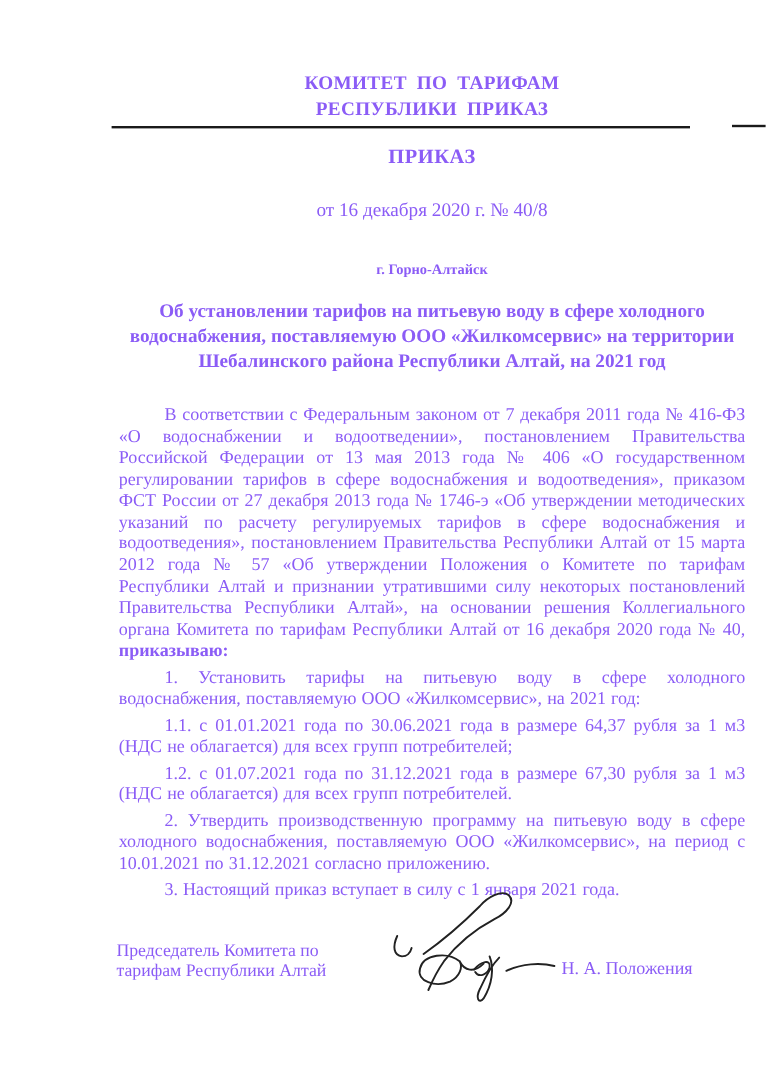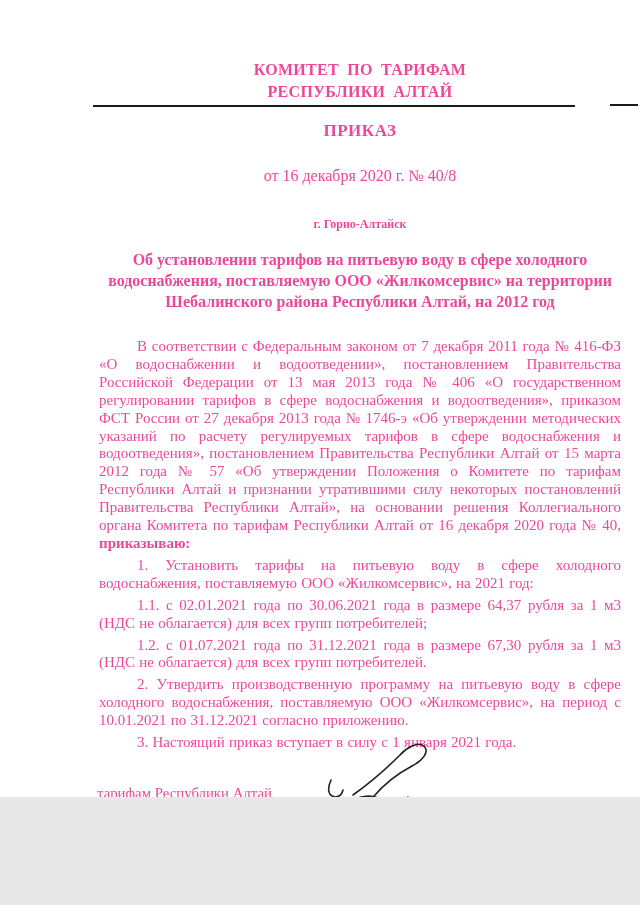--- a/index.html
+++ b/index.html
@@ -3,24 +3,24 @@
 <meta charset="utf-8">
 <style>
   html, body {
     margin: 0;
     padding: 0;
     background: #e8e8e8;
   }
   .page {
     position: relative;
     width: 640px;
-    height: 797px;
+    height: 905px;
     background: #ffffff;
     font-family: "Liberation Serif", serif;
-    color: #ec4899;
+    color: #8b5cf6;
     overflow: hidden;
   }
   .centered {
     position: absolute;
     left: 95px;
     width: 530px;
     text-align: center;
   }
   .org-header {
     top: 59px;
@@ -106,46 +106,46 @@
     top: 733px;
   }
 </style>
 </head>
 <body>
 
 <div class="page">
 
   <div class="centered org-header">
     <div>КОМИТЕТ ПО ТАРИФАМ</div>
-    <div>РЕСПУБЛИКИ АЛТАЙ</div>
+    <div>РЕСПУБЛИКИ ПРИКАЗ</div>
   </div>
 
   <div class="rule-main"></div>
   <div class="rule-dash"></div>
 
   <div class="centered doc-type">ПРИКАЗ</div>
 
   <div class="centered date-line">от 16 декабря 2020 г. № 40/8</div>
 
   <div class="centered city-line">г. Горно-Алтайск</div>
 
-  <div class="centered doc-title">Об установлении тарифов на питьевую воду в сфере холодного водоснабжения, поставляемую ООО «Жилкомсервис» на территории Шебалинского района Республики Алтай, на 2012 год</div>
+  <div class="centered doc-title">Об установлении тарифов на питьевую воду в сфере холодного водоснабжения, поставляемую ООО «Жилкомсервис» на территории Шебалинского района Республики Алтай, на 2021 год</div>
 
   <div class="doc-body">
     <p><span>В соответствии с Федеральным законом от 7 декабря 2011 года № 416-ФЗ «О водоснабжении и водоотведении», постановлением Правительства Российской Федерации от 13 мая 2013 года № 406 «О государственном регулировании тарифов в сфере водоснабжения и водоотведения», приказом ФСТ России от 27 декабря 2013 года № 1746-э «Об утверждении методических указаний по расчету регулируемых тарифов в сфере водоснабжения и водоотведения», постановлением Правительства Республики Алтай от 15 марта 2012 года № 57 «Об утверждении Положения о Комитете по тарифам Республики Алтай и признании утратившими силу некоторых постановлений Правительства Республики Алтай», на основании решения Коллегиального органа Комитета по тарифам Республики Алтай от 16 декабря 2020 года № 40, </span><b>приказываю:</b></p>
     <p>1. Установить тарифы на питьевую воду в сфере холодного водоснабжения, поставляемую ООО «Жилкомсервис», на 2021 год:</p>
-    <p>1.1. с 02.01.2021 года по 30.06.2021 года в размере 64,37 рубля за 1 м3 (НДС не облагается) для всех групп потребителей;</p>
+    <p>1.1. с 01.01.2021 года по 30.06.2021 года в размере 64,37 рубля за 1 м3 (НДС не облагается) для всех групп потребителей;</p>
     <p>1.2. с 01.07.2021 года по 31.12.2021 года в размере 67,30 рубля за 1 м3 (НДС не облагается) для всех групп потребителей.</p>
     <p>2. Утвердить производственную программу на питьевую воду в сфере холодного водоснабжения, поставляемую ООО «Жилкомсервис», на период с 10.01.2021 по 31.12.2021 согласно приложению.</p>
     <p>3. Настоящий приказ вступает в силу с 1 января 2021 года.</p>
   </div>
 
   <div class="sig-position">
+    <div>Председатель Комитета по</div>
     <div>тарифам Республики Алтай</div>
-    <div>Председатель Комитета по</div>
   </div>
 
   <svg class="sig-svg" width="200" height="105" viewBox="0 0 200 105" fill="none" stroke="#222222" stroke-width="1.6" stroke-linecap="round">
     <path d="M36,47 C32,56 33,63 40,64 C44,64 47,61 48,57"></path>
     <path d="M58,62 C75,50 95,32 105,22 C111,15 123,8 129,13 C135,19 127,28 117,33 C100,42 85,55 75,68 C70,75 65,85 62,92"></path>
     <path d="M88,68 C78,60 58,62 55,74 C52,85 68,90 80,85 C88,81 91,73 88,68 C92,76 100,78 108,70"></path>
     <path d="M100,75 C106,68 114,66 113,73 C112,79 104,82 101,77"></path>
     <path d="M113,64 C117,74 115,88 108,99 C104,104 101,99 105,91 C110,80 116,70 121,65"></path>
     <path d="M127,76 C140,70 155,69 167,72"></path>
   </svg>

